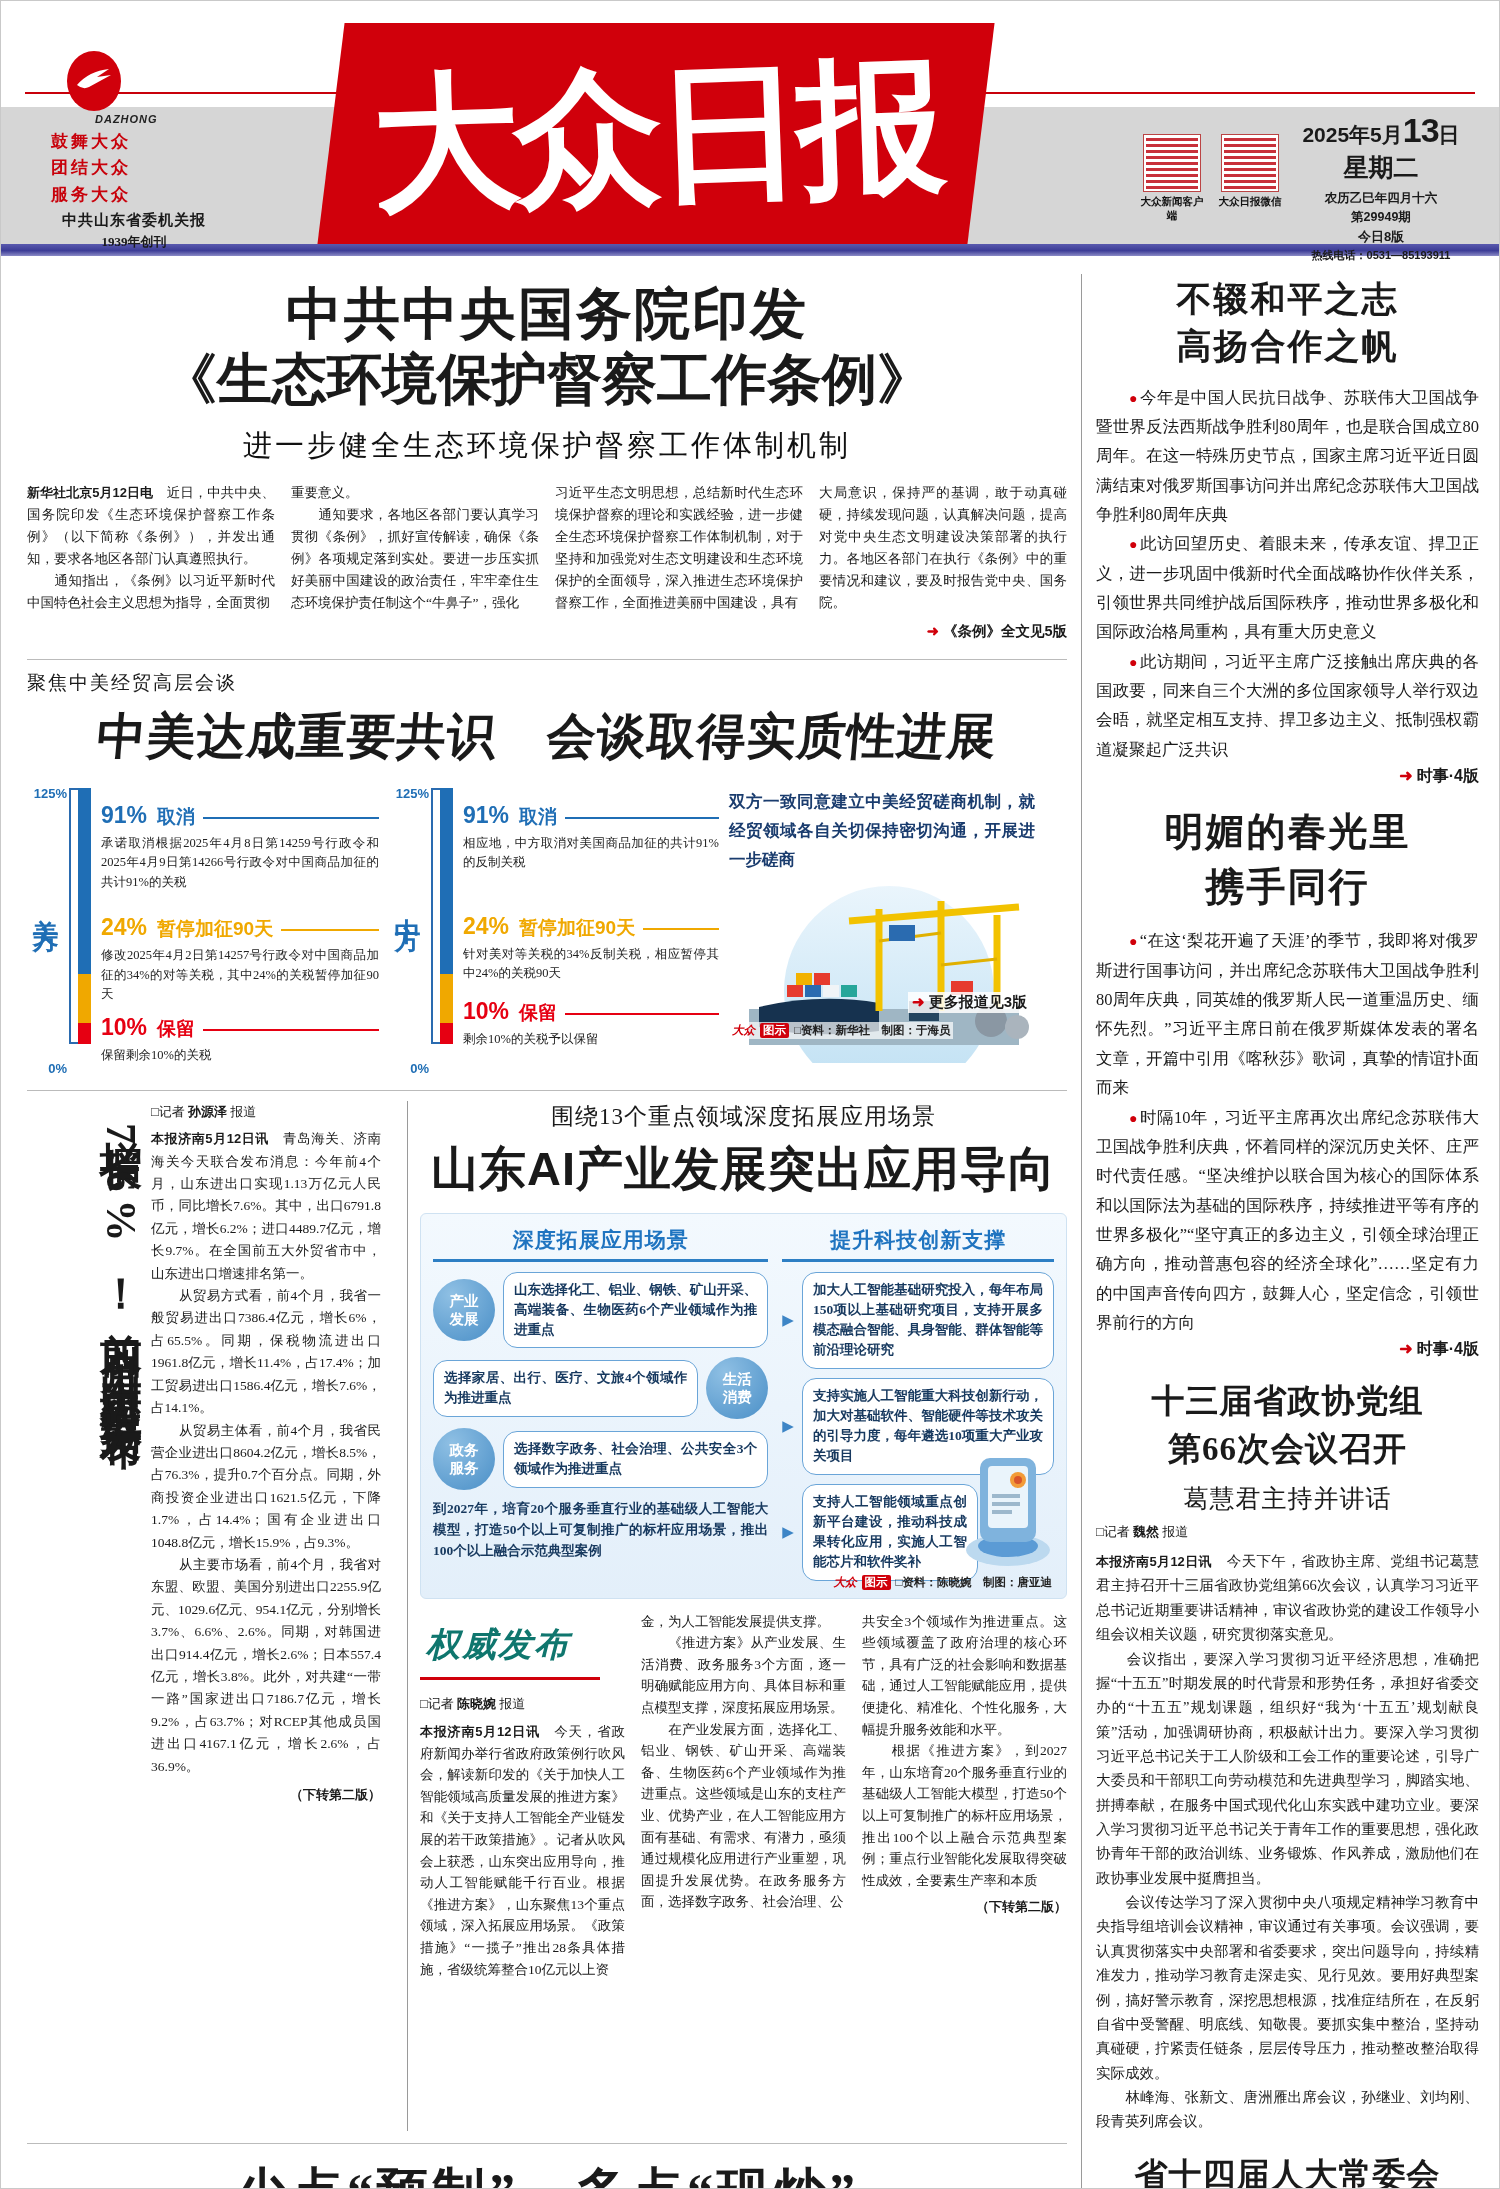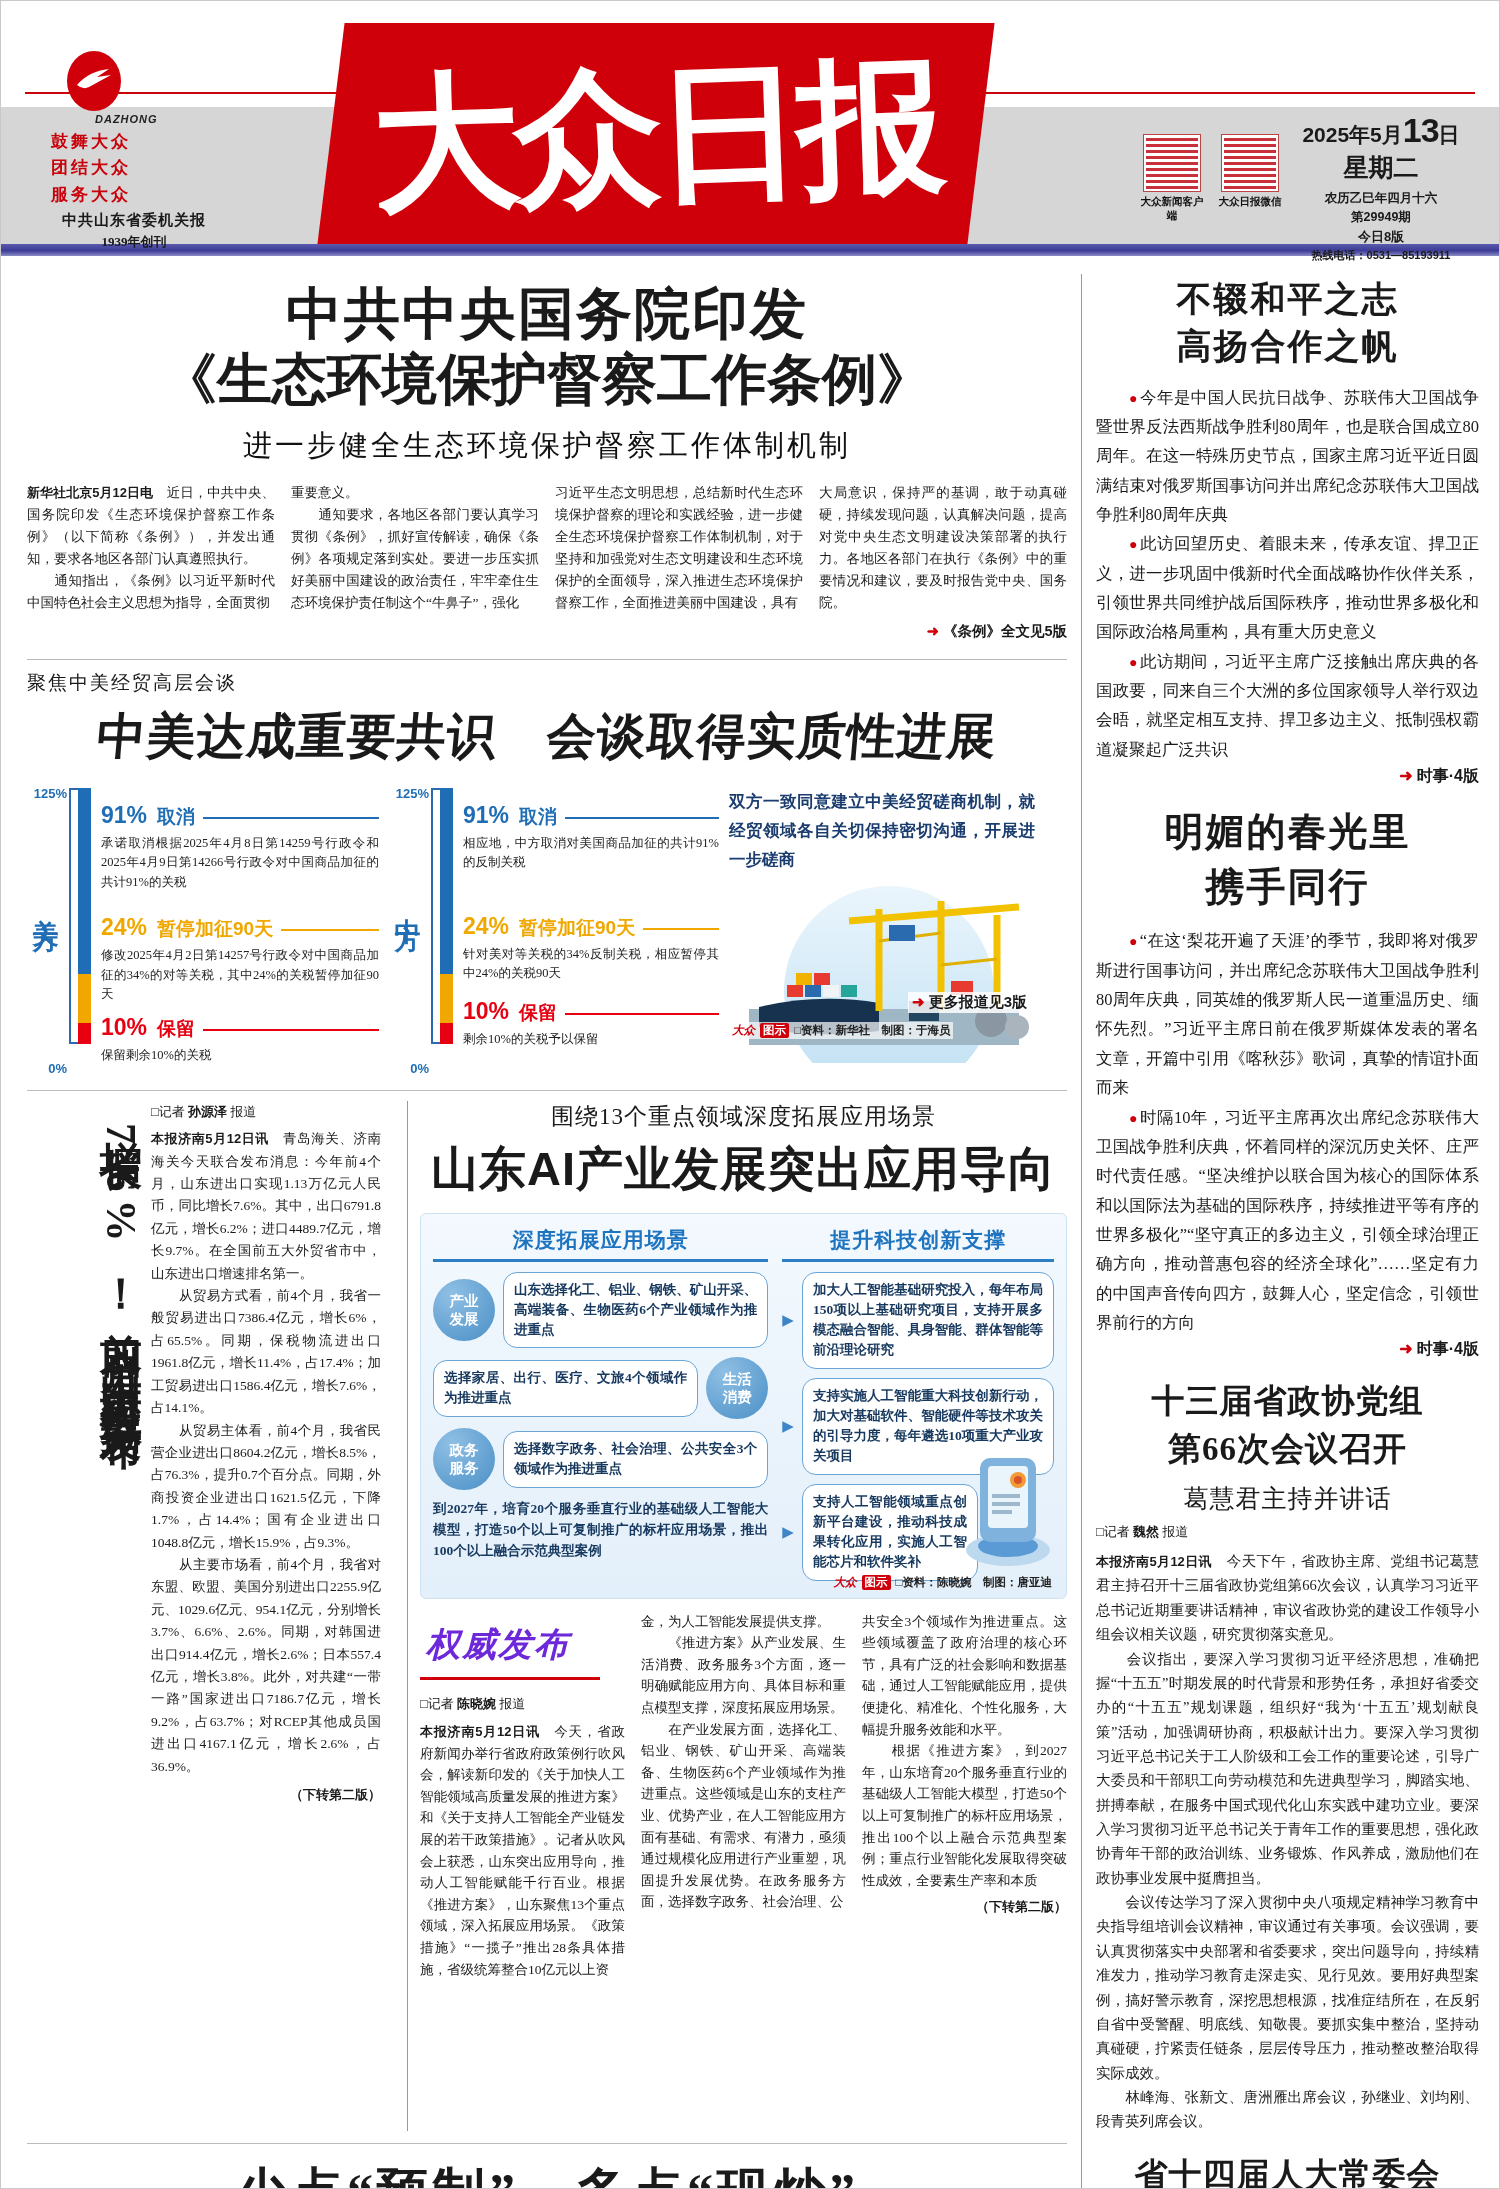--- a/index.html
+++ b/index.html
@@ -114,21 +114,21 @@
   .ig-box { flex:1; background:#fff; border:1.5px solid #6aa5d8; border-radius:14px; padding:7px 10px;
             font-size:13.5px; font-weight:bold; color:#17395f; line-height:1.5; text-align:justify; }
   .ig-foot { font-size:13.5px; font-weight:bold; color:#17395f; line-height:1.55; margin-top:4px; text-align:justify; }
   .ig-bullet { color:#3d85c6; font-size:15px; flex:none; }
   .ig-credit { position:absolute; right:2px; bottom:0; display:flex; gap:5px; align-items:center;
                font-size:11.5px; font-weight:bold; color:#222; }
   .ai-device { position:absolute; right:0; bottom:16px; }
 
   .ai-body { display:flex; gap:16px; margin-top:12px; }
   .ai-body > div { flex:1; font-size:13.5px; line-height:1.6; text-align:justify; }
-  .banner { color:#6d28d9; font-weight:900; font-style:italic; font-size:34px; letter-spacing:2px;
+  .banner { color:#0f766e; font-weight:900; font-style:italic; font-size:34px; letter-spacing:2px;
             font-family:"Liberation Sans",sans-serif; border-bottom:3px solid #d0000b; display:inline-block;
             padding:2px 30px 6px 6px; margin:4px 0 14px; }
 
   
   .bottom-sec { border-top:1px solid #bbb; margin-top:12px; padding-top:14px; }
   .bot-hl { text-align:center; font-weight:900; font-size:52px; letter-spacing:4px; margin-bottom:20px; }
 
   
   .sb-art { margin-bottom:18px; }
   .sb-hl { text-align:center; font-weight:900; font-size:35px; line-height:1.35; letter-spacing:2px; }

